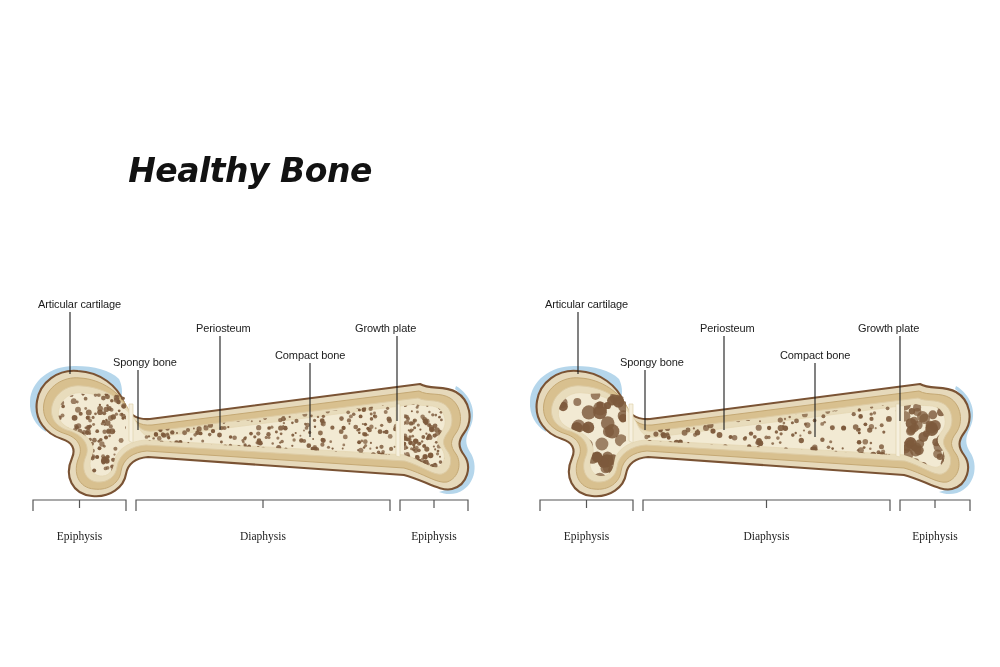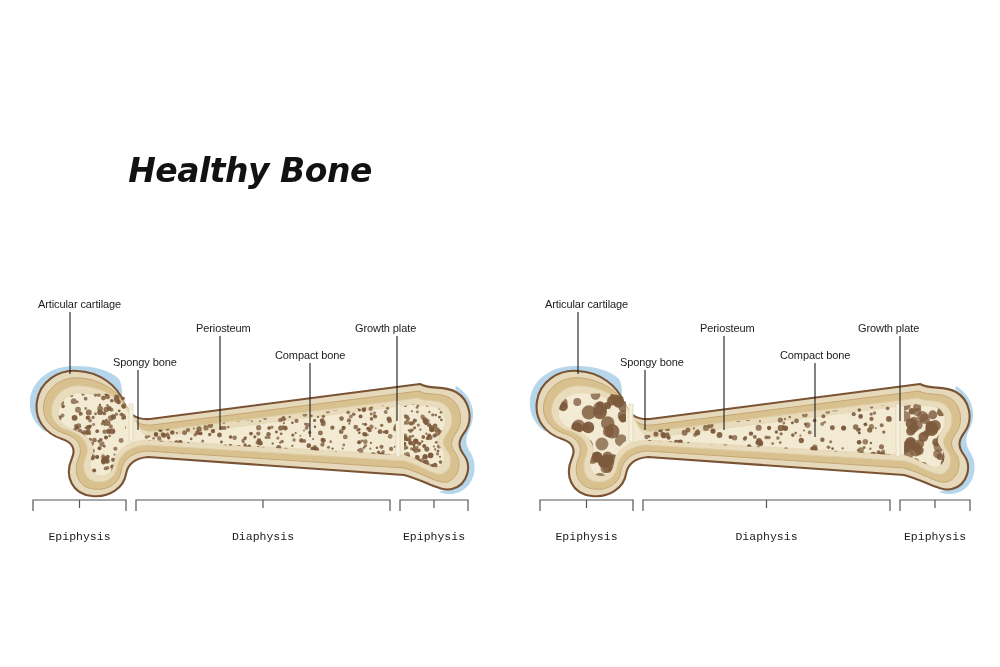--- a/index.html
+++ b/index.html
@@ -36,21 +36,21 @@
   .lbl{
     position:absolute;
     font-family:"Liberation Sans", sans-serif;
     font-size:11px;
     color:#1b1b1b;
     white-space:nowrap;
     letter-spacing:-0.1px;
   }
   .brk-lbl{
     position:absolute;
-    font-family:Liberation Mono, monospace;
+    font-family:Liberation Serif, serif;
     font-size:11.5px;
     color:#1b1b1b;
     white-space:nowrap;
     text-align:center;
   }
 </style>
 </head>
 <body>
 
 <div id="stage">

